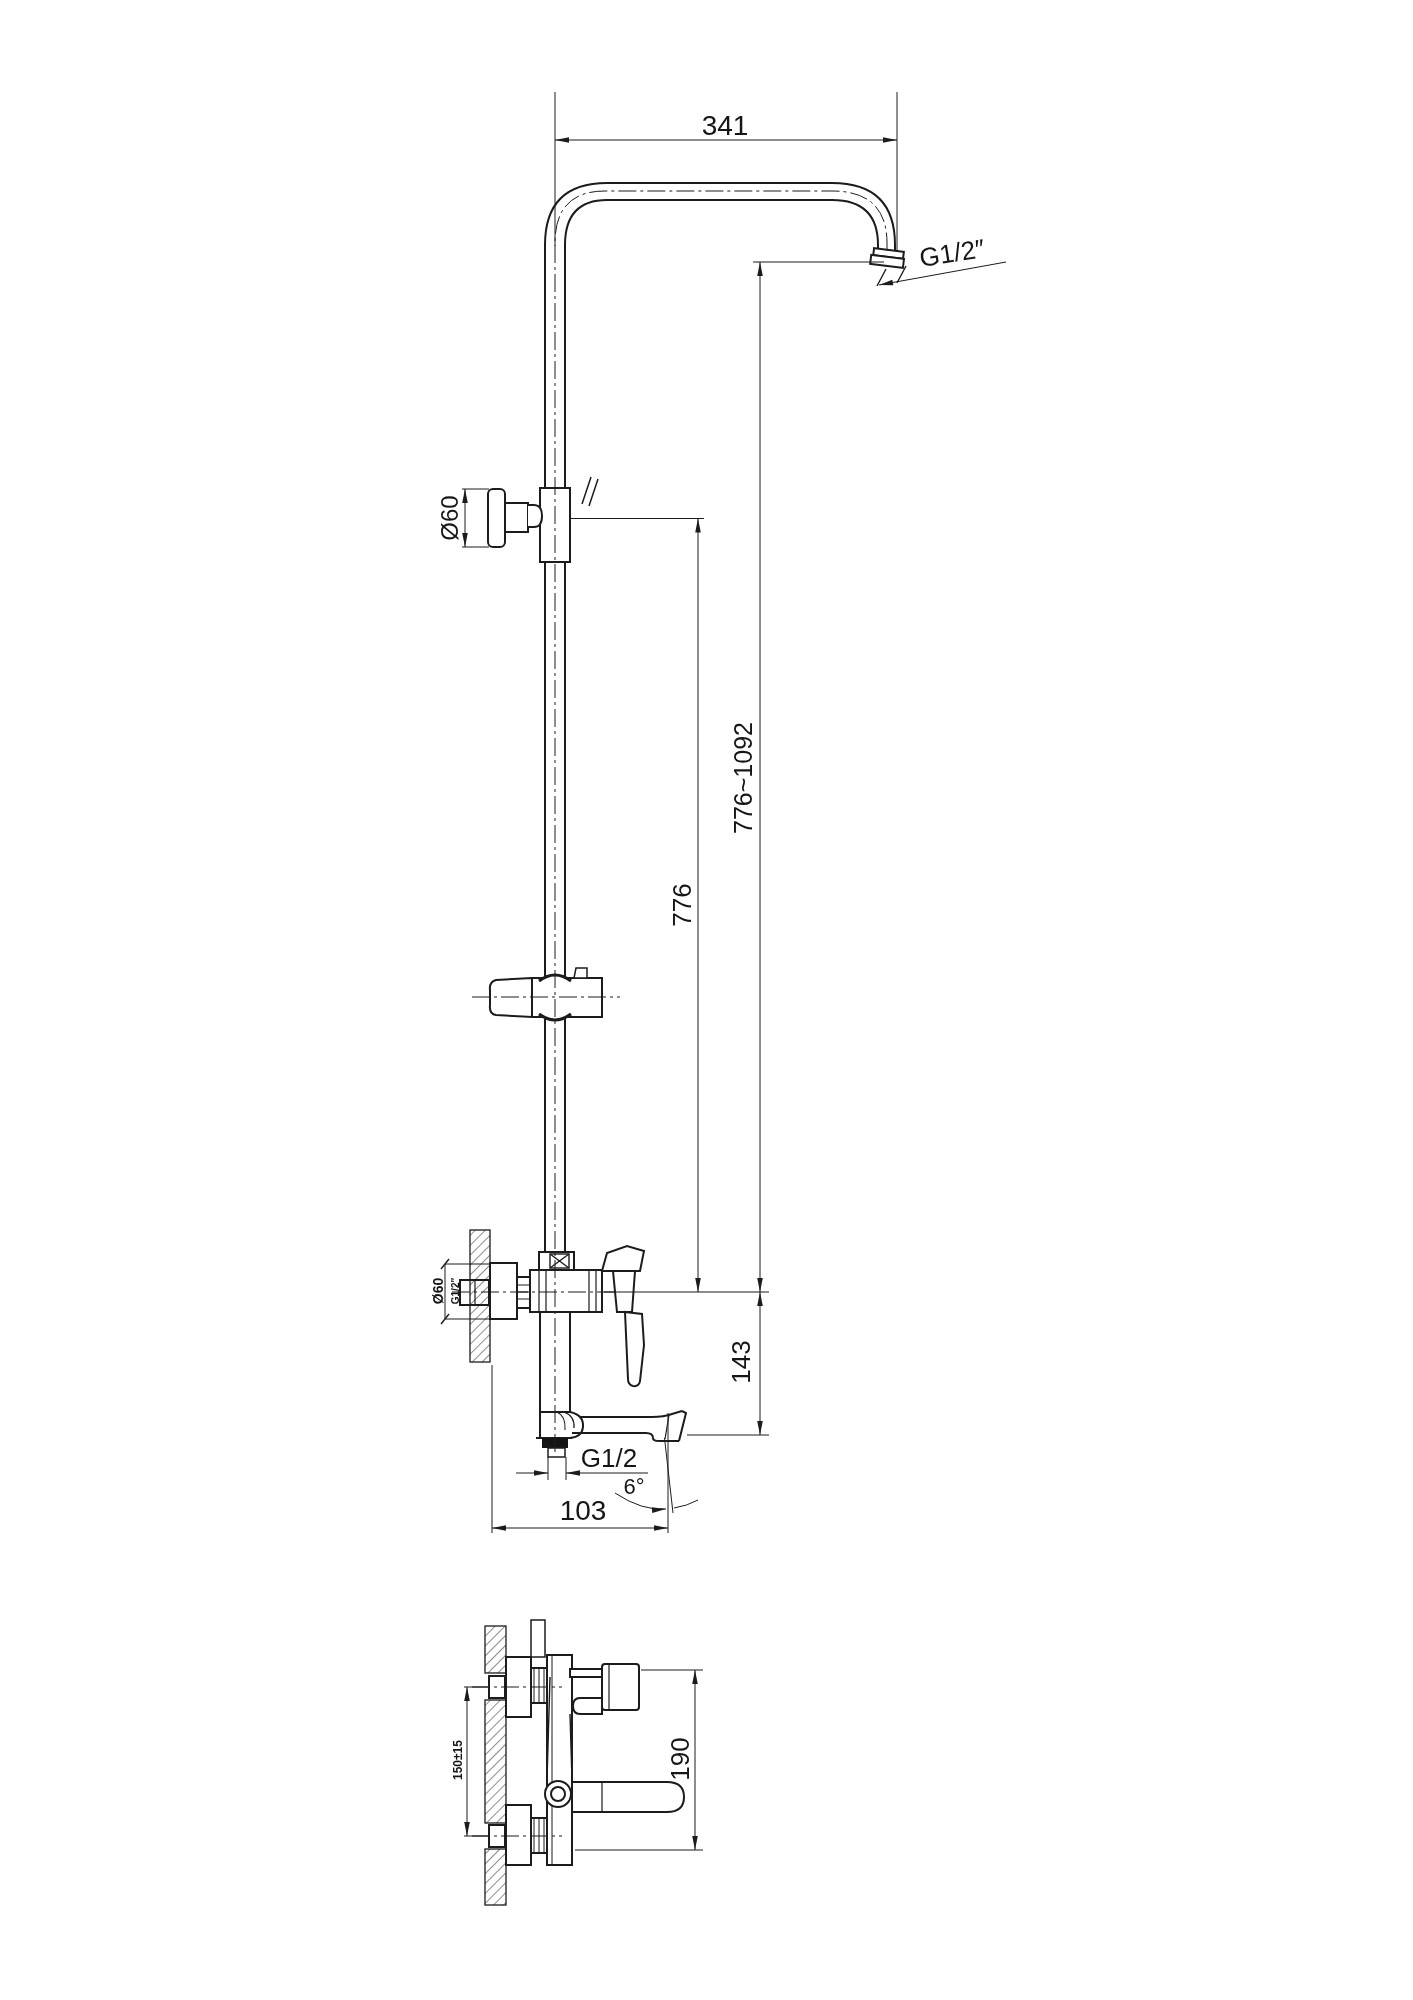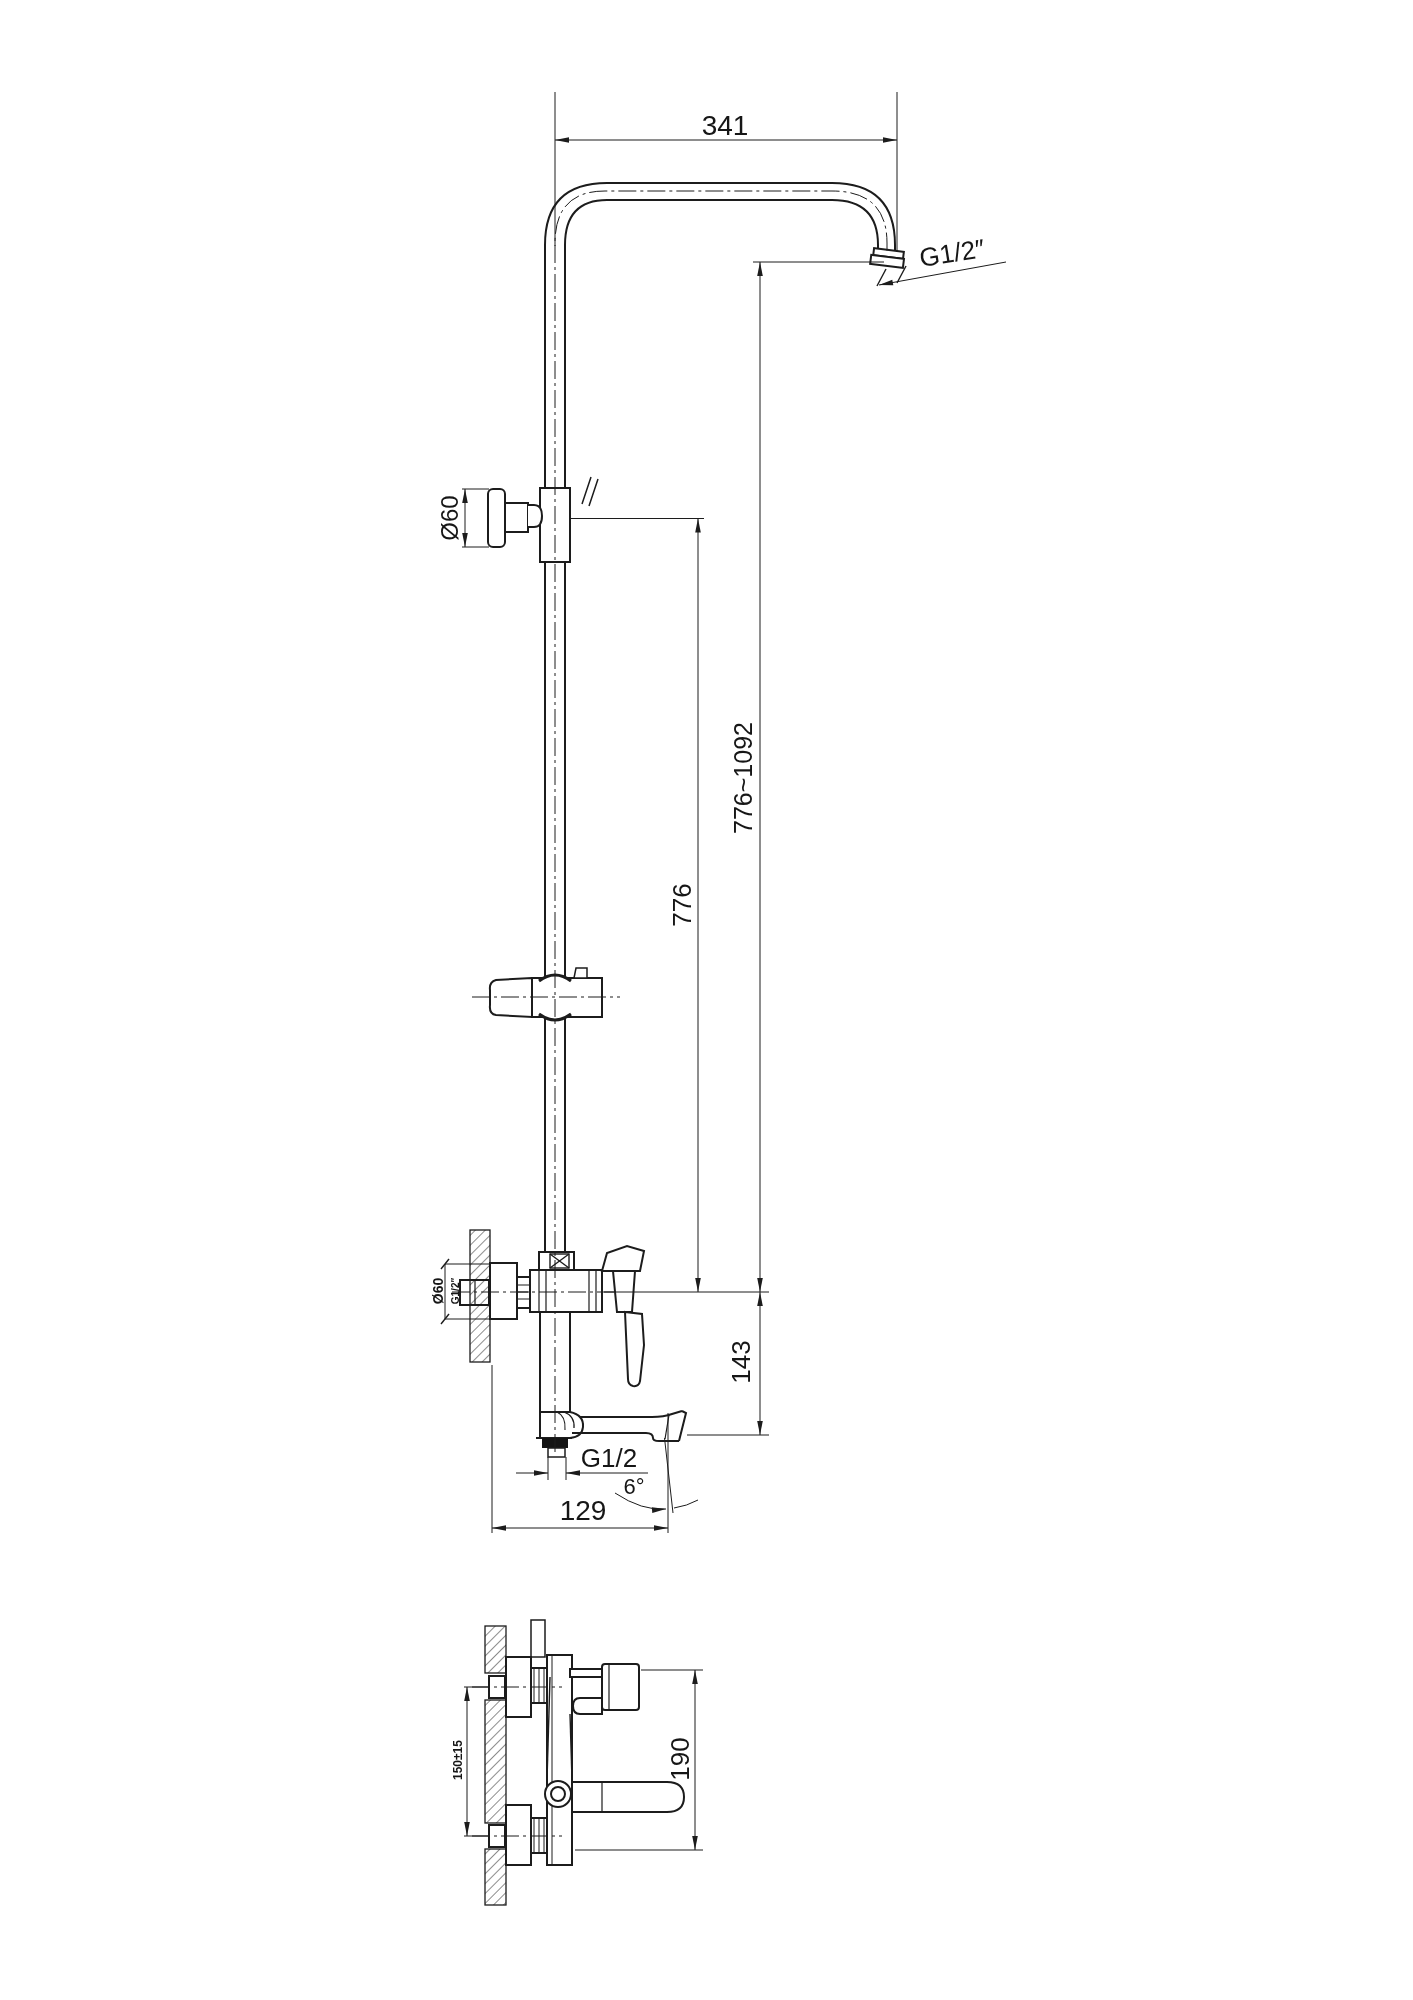--- a/index.html
+++ b/index.html
@@ -244,19 +244,19 @@
 <div class="lbl rot" style="left:426px;top:1291px;font-size:14px;font-weight:bold;">Ø60</div>
 
 <div class="lbl rot" style="left:444px;top:1291px;font-size:10px;font-weight:bold;">G1/2″</div>
 
 <div class="lbl rot" style="left:729px;top:1362px;font-size:26px;">143</div>
 
 <div class="lbl" style="left:597px;top:1458px;font-size:26px;">G1/2</div>
 
 <div class="lbl" style="left:622px;top:1487px;font-size:22px;">6°</div>
 
-<div class="lbl" style="left:571px;top:1511px;font-size:28px;">129</div>
+<div class="lbl" style="left:571px;top:1511px;font-size:28px;">103</div>
 
 <div class="lbl rot" style="left:446px;top:1760px;font-size:12px;font-weight:bold;">150±15</div>
 
 <div class="lbl rot" style="left:668px;top:1759px;font-size:26px;">190</div>
 
 </div>
 
 </body></html>

